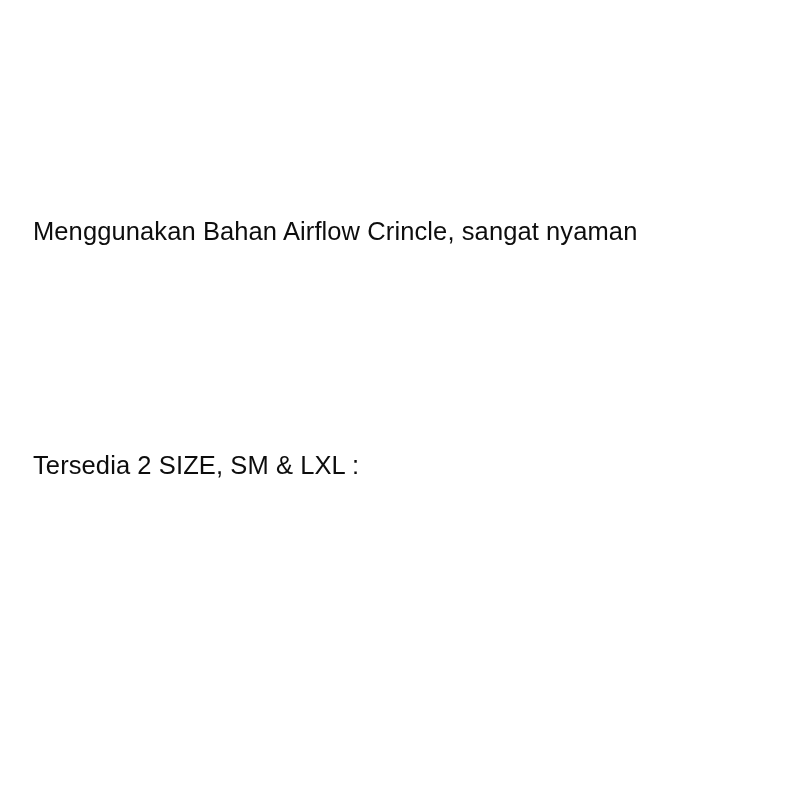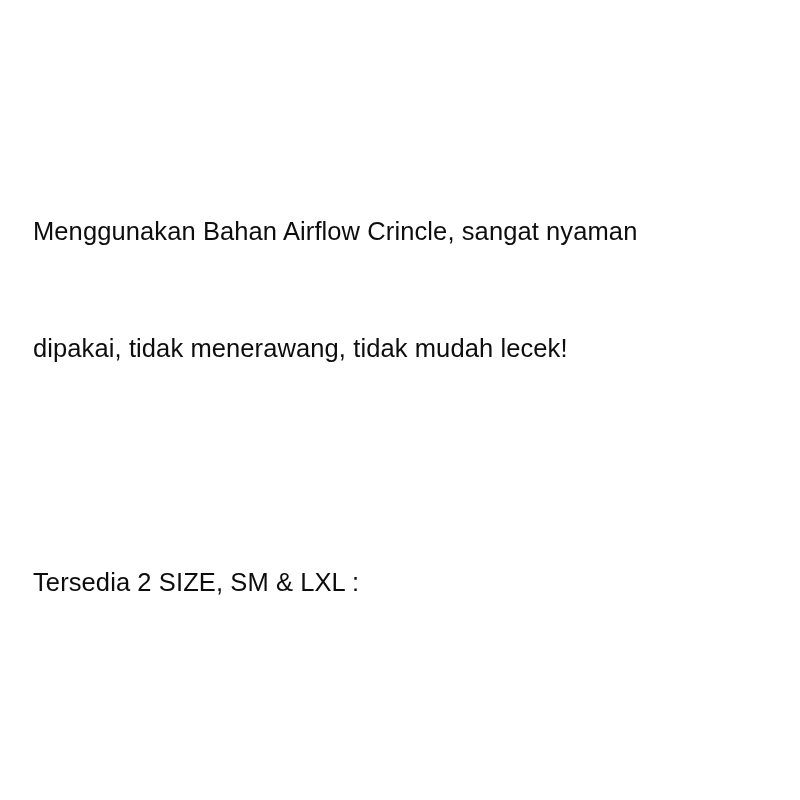--- a/index.html
+++ b/index.html
@@ -48,21 +48,20 @@
   }
 </style>
 </head>
 <body>
 
 <div class="page">
   <div class="text-block">
 
     <p class="para">
       <span class="line">Menggunakan Bahan Airflow Crincle, sangat nyaman</span>
-      <span class="line">dipakai, tidak menerawang, tidak mudah lecek!</span>
     </p>
 
     <p class="para spaced">
       <span class="line">Tersedia 2 SIZE, SM &amp; LXL :</span>
       
       
       
       
     </p>
 

